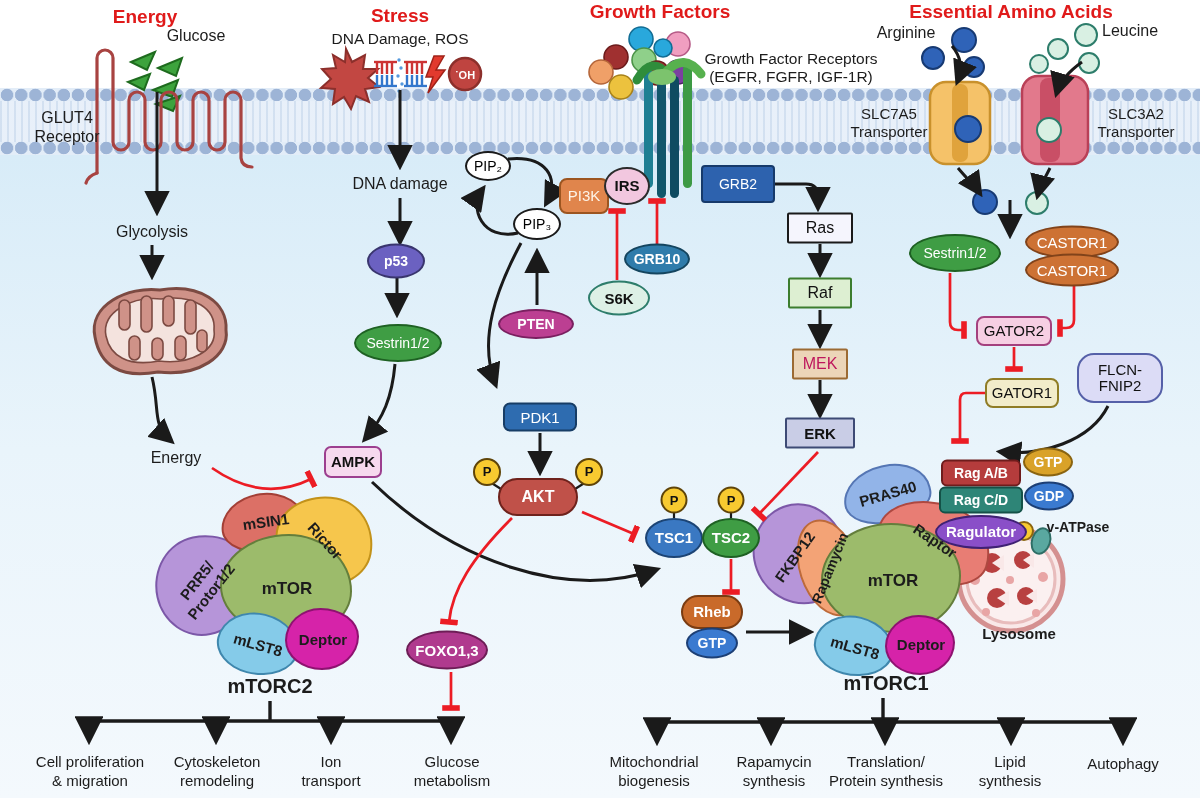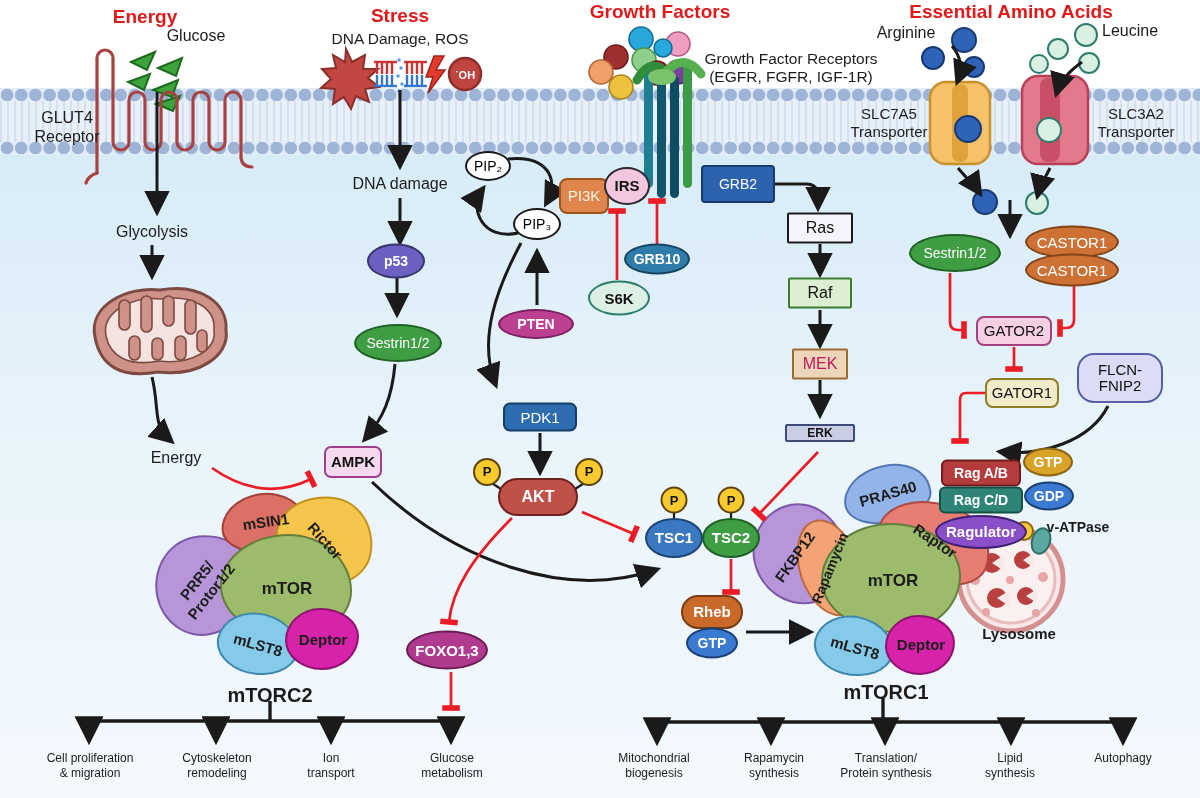--- a/index.html
+++ b/index.html
@@ -13,30 +13,30 @@
   .membrane{position:absolute;left:0;top:88px;width:1200px;height:67px;background:var(--mem-fill);z-index:1;}
   .mem-row{position:absolute;left:0;width:100%;height:14px;
      background-image:radial-gradient(circle at 7px 7px,var(--mem-dot) 6px,rgba(0,0,0,0) 6.6px);
      background-size:14.2px 14px;}
   .mem-mid{position:absolute;left:0;top:13px;width:100%;height:41px;
      background:repeating-linear-gradient(90deg,#cddcEE 0 2px,#eaf1fa 2px 7px);opacity:.75;}
   .t{position:absolute;transform:translate(-50%,-50%);text-align:center;color:#1c1c1c;
      font-size:16px;line-height:1.18;z-index:6;white-space:nowrap;}
   .pre{white-space:pre-line;}
   .hdr{font-weight:bold;font-size:19px;color:var(--header-red);z-index:6;}
-  .big{font-weight:bold;font-size:20px;margin-top:9px;}
+  .big{font-weight:bold;font-size:20px;}
   .n{position:absolute;display:flex;align-items:center;justify-content:center;text-align:center;
      font-weight:bold;font-size:14px;box-sizing:border-box;transform:translate(-50%,-50%);
      border:2px solid #333;z-index:5;line-height:1.05;}
   .el{border-radius:50%;}
   .blob{position:absolute;transform:translate(-50%,-50%);z-index:2;border:2.5px solid;}
   .bl{font-weight:bold;font-size:15px;z-index:4;}
   svg{position:absolute;left:0;top:0;z-index:3;pointer-events:none;}
   svg.under{z-index:1;}
-  .out{font-size:12px;line-height:1.25;white-space:pre-line;z-index:6;}
+  .out{font-size:15px;line-height:1.25;white-space:pre-line;z-index:6;margin-top:6px;}
 </style>
 </head>
 <body>
 
 <div id="fig">
 
   <div class="membrane">
     <div class="mem-row" style="top:0"></div>
     <div class="mem-mid"></div>
     <div class="mem-row" style="bottom:0"></div>
@@ -310,21 +310,21 @@
   <div class="n" style="left:540px;top:417px;width:74px;height:29px;background:#2e6cb0;border-color:#173d66;border-radius:7px;color:#fff;font-weight:normal;font-size:15px">PDK1</div>
   <div class="n" style="left:538px;top:497px;width:80px;height:38px;background:#c05149;border-color:#6e221c;border-radius:19px;color:#fff;font-size:16px">AKT</div>
   <div class="n" style="left:584px;top:196px;width:50px;height:36px;background:#e0854c;border-color:#9c5520;border-radius:8px;color:#fdf3e7;font-weight:normal;font-size:15px">PI3K</div>
   <div class="n el" style="left:627px;top:186px;width:46px;height:38px;background:#f2c7df;border-color:#2b2b2b;color:#111;font-size:15px">IRS</div>
   <div class="n el" style="left:657px;top:259px;width:66px;height:31px;background:#2f7cab;border-color:#14455f;color:#fff">GRB10</div>
   <div class="n el" style="left:619px;top:298px;width:62px;height:35px;background:#ddf0e6;border-color:#2d7d6b;color:#111;font-size:15px">S6K</div>
   <div class="n" style="left:738px;top:184px;width:74px;height:38px;background:#2d62ae;border-color:#163a6b;border-radius:4px;color:#fff;font-weight:normal;font-size:14px">GRB2</div>
   <div class="n" style="left:820px;top:228px;width:66px;height:31px;background:#f5f5fd;border-color:#1a1a1a;border-radius:2px;color:#111;font-weight:normal;font-size:16px">Ras</div>
   <div class="n" style="left:820px;top:293px;width:64px;height:31px;background:#ddefd2;border-color:#3c7d2e;border-radius:2px;color:#111;font-weight:normal;font-size:16px">Raf</div>
   <div class="n" style="left:820px;top:364px;width:56px;height:31px;background:#ecd5b8;border-color:#9c6a33;border-radius:2px;color:#be185d;font-weight:normal;font-size:16px">MEK</div>
-  <div class="n" style="left:820px;top:433px;width:70px;height:18px;background:#c9cde6;border-color:#3d4a75;border-radius:2px;color:#111;font-size:12px">ERK</div>
+  <div class="n" style="left:820px;top:433px;width:70px;height:31px;background:#c9cde6;border-color:#3d4a75;border-radius:2px;color:#111;font-size:15px">ERK</div>
   <div class="n el" style="left:674px;top:538px;width:58px;height:40px;background:#3a78c2;border-color:#1c4475;color:#fff;font-size:15px">TSC1</div>
   <div class="n el" style="left:731px;top:538px;width:58px;height:40px;background:#3f9d44;border-color:#1e6123;color:#fff;font-size:15px">TSC2</div>
   <div class="n" style="left:712px;top:612px;width:62px;height:34px;background:#c96a2a;border-color:#7a3c12;border-radius:17px;color:#fff;font-size:15px">Rheb</div>
   <div class="n el" style="left:712px;top:643px;width:52px;height:31px;background:#3a7ad0;border-color:#1c3f75;color:#fff;font-size:14px">GTP</div>
   <div class="n el" style="left:447px;top:650px;width:82px;height:39px;background:#b03a8e;border-color:#6d1d56;color:#fff;font-size:15px">FOXO1,3</div>
 
   <div class="n el" style="left:955px;top:253px;width:92px;height:38px;background:#3f9d44;border-color:#1e6123;color:#fff;font-weight:normal">Sestrin1/2</div>
   <div class="n el" style="left:1072px;top:242px;width:94px;height:33px;background:#cd7234;border-color:#81431a;color:#fff;font-weight:normal;font-size:15px">CASTOR1</div>
   <div class="n el" style="left:1072px;top:270px;width:94px;height:33px;background:#cd7234;border-color:#81431a;color:#fff;font-weight:normal;font-size:15px">CASTOR1</div>
   <div class="n" style="left:1014px;top:331px;width:76px;height:30px;background:#f6cfe3;border-color:#a4407e;border-radius:8px;color:#111;font-weight:normal;font-size:15px">GATOR2</div>

